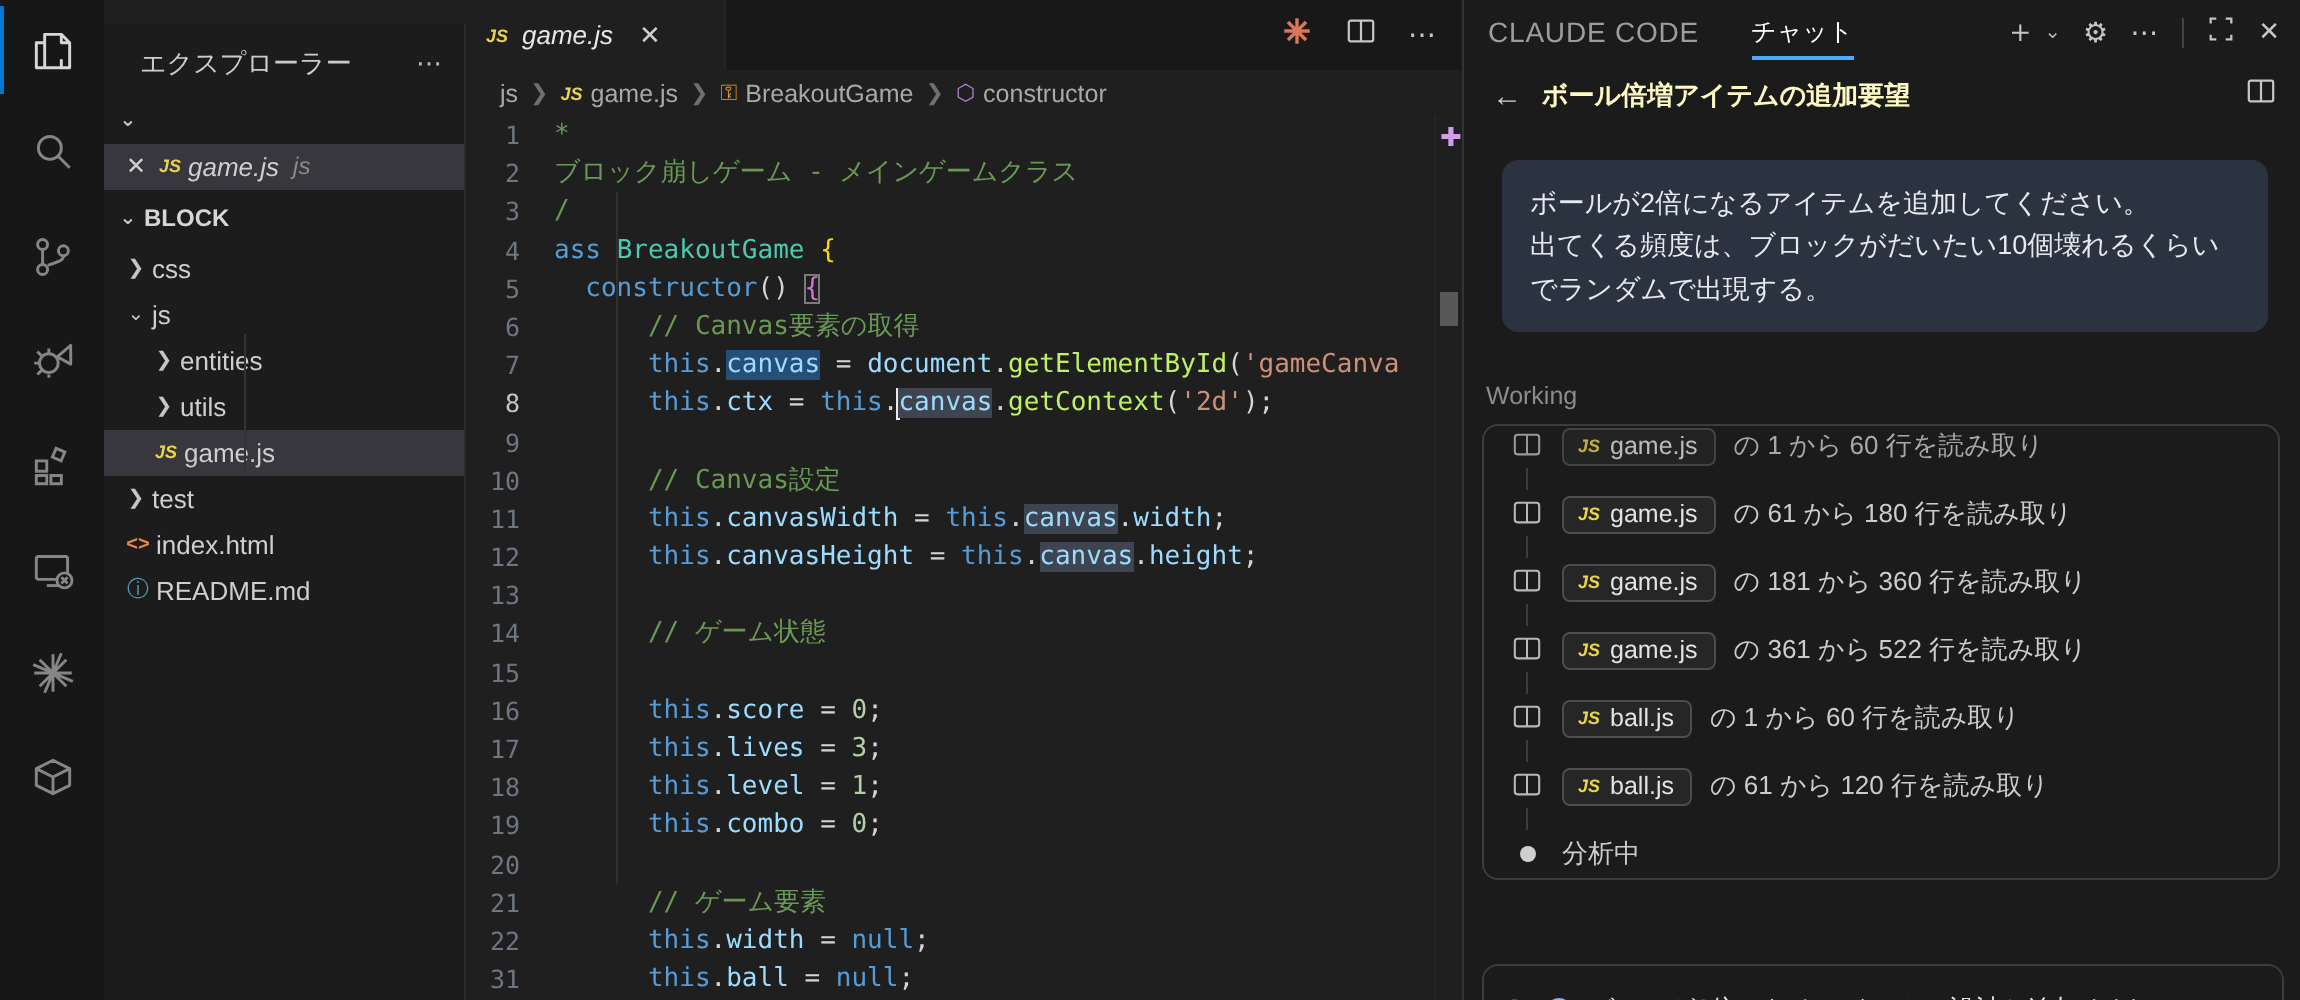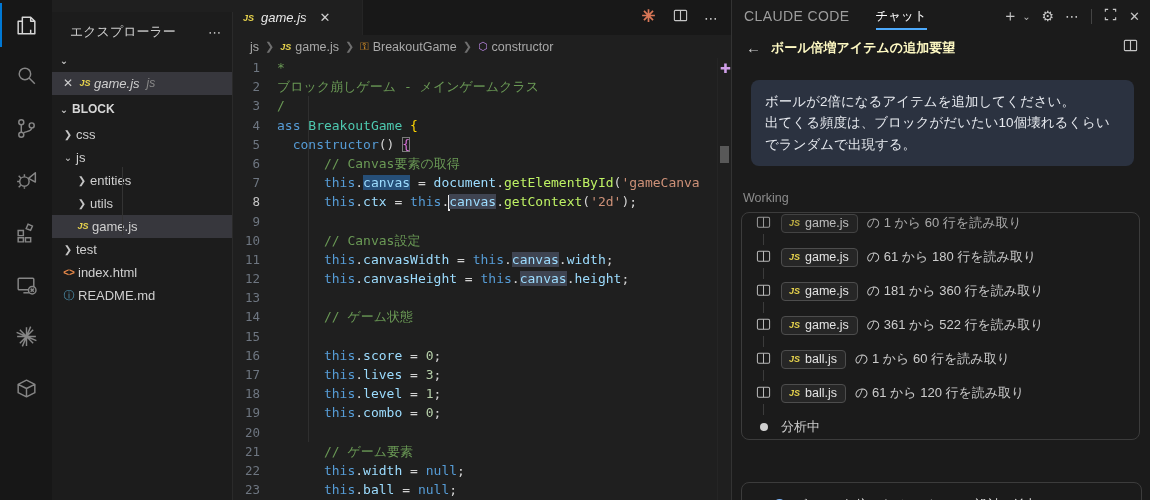--- a/index.html
+++ b/index.html
@@ -252,21 +252,21 @@
         <div class="cline"><span class="ln">13</span><span></span></div>
         <div class="cline"><span class="ln">14</span><span><span class="tk-cmt">      // ゲーム状態</span></span></div>
         <div class="cline"><span class="ln">15</span></div>
         <div class="cline"><span class="ln">16</span><span><span class="tk-kw">      this</span><span class="tk-pun">.</span><span class="tk-prop">score</span><span class="tk-pun"> = </span><span class="tk-num">0</span><span class="tk-pun">;</span></span></div>
         <div class="cline"><span class="ln">17</span><span><span class="tk-kw">      this</span><span class="tk-pun">.</span><span class="tk-prop">lives</span><span class="tk-pun"> = </span><span class="tk-num">3</span><span class="tk-pun">;</span></span></div>
         <div class="cline"><span class="ln">18</span><span><span class="tk-kw">      this</span><span class="tk-pun">.</span><span class="tk-prop">level</span><span class="tk-pun"> = </span><span class="tk-num">1</span><span class="tk-pun">;</span></span></div>
         <div class="cline"><span class="ln">19</span><span><span class="tk-kw">      this</span><span class="tk-pun">.</span><span class="tk-prop">combo</span><span class="tk-pun"> = </span><span class="tk-num">0</span><span class="tk-pun">;</span></span></div>
         <div class="cline"><span class="ln">20</span><span></span></div>
         <div class="cline"><span class="ln">21</span><span><span class="tk-cmt">      // ゲーム要素</span></span></div>
         <div class="cline"><span class="ln">22</span><span><span class="tk-kw">      this</span><span class="tk-pun">.</span><span class="tk-prop">width</span><span class="tk-pun"> = </span><span class="tk-kw">null</span><span class="tk-pun">;</span></span></div>
-        <div class="cline"><span class="ln">23</span><span><span class="tk-kw">      this</span><span class="tk-pun">.</span><span class="tk-prop">ball</span><span class="tk-pun"> = </span><span class="tk-kw">null</span><span class="tk-pun">;</span></span></div>
+        <div class="cline"><span class="ln">31</span><span><span class="tk-kw">      this</span><span class="tk-pun">.</span><span class="tk-prop">ball</span><span class="tk-pun"> = </span><span class="tk-kw">null</span><span class="tk-pun">;</span></span></div>
       </div>
     <div class="indent-guide-code"></div>
     <div class="ruler">
       <div class="mark-plus">✚</div>
       <div class="mark-thumb"></div>
     </div>
   </div>
 
   <div class="panel">
     <div class="p-head">

